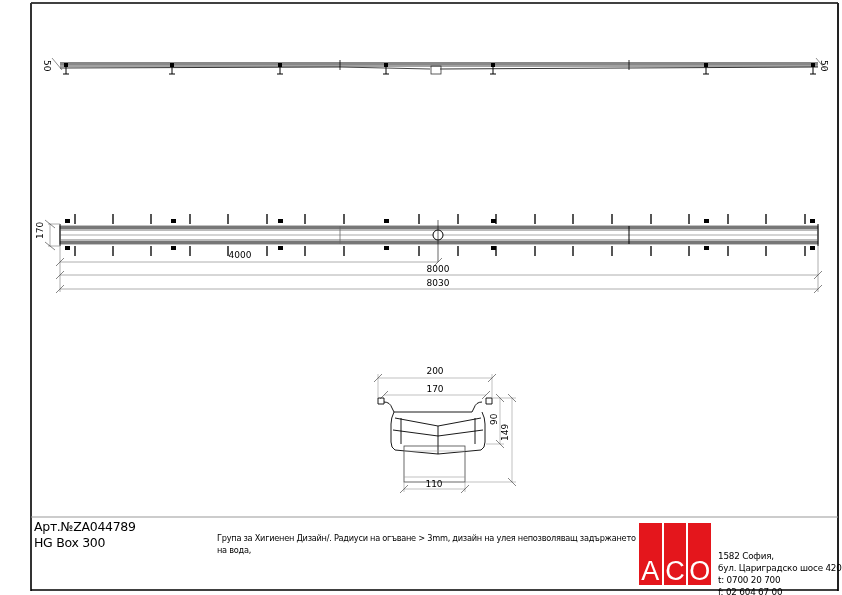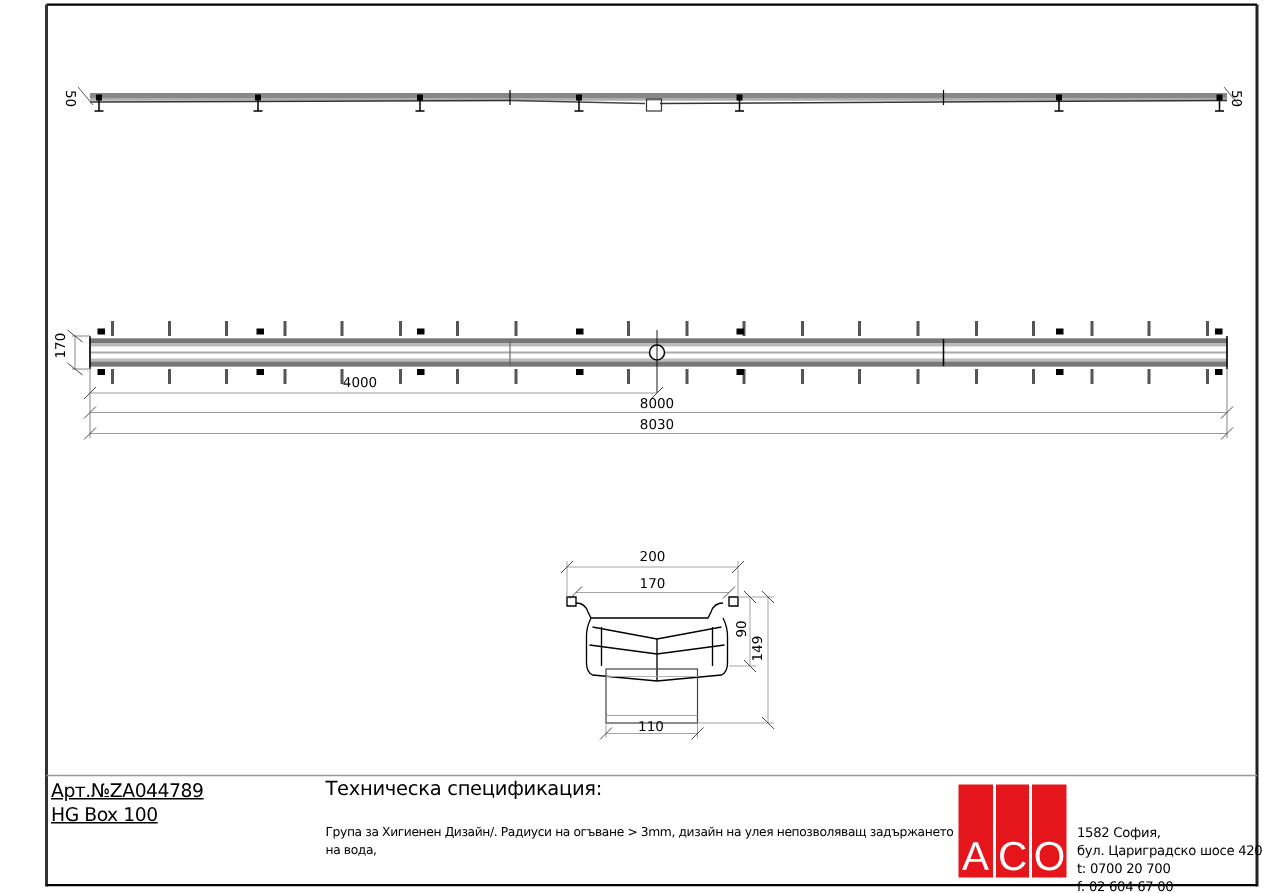--- a/index.html
+++ b/index.html
@@ -1,20 +1,20 @@
 <!DOCTYPE html>
 <html><head>
 <meta charset="utf-8">
 <style>
   html, body { margin:0; padding:0; background:#ffffff; }
   body { width:842px; height:595px; position:relative; overflow:hidden; font-family:"DejaVu Sans", sans-serif; }
   #drawing { position:absolute; left:0; top:0; }
   .tb { position:absolute; color:#000; }
   .tb-art { left:34px; top:519px; width:175px; font-size:12.5px; line-height:16px; letter-spacing:-0.3px; }
-  .tb-art div { white-space:nowrap;text-decoration:underline; }
+  .tb-art div { white-space:nowrap; }
   .tb-spec { left:217px; top:519px; width:420px; }
   .tb-spec-title { font-size:13px; line-height:16px; white-space:nowrap; letter-spacing:-0.2px; }
   .tb-spec-body { font-size:8.2px; line-height:12.5px; letter-spacing:-0.25px; white-space:pre-line; }
   .tb-logo { left:639px; top:523px; width:72px; height:62px; display:flex; gap:2px; }
   .tb-logo .cell { flex:1; background:#e4161c; position:relative; display:flex; align-items:flex-end; justify-content:center; }
   .tb-logo .cell span { color:#fff; font-family:"Liberation Sans", sans-serif; font-size:27px; line-height:26px; font-weight:normal; padding-bottom:1px; }
   .tb-contact { left:718px; top:521px; font-size:8.8px; line-height:12px; letter-spacing:-0.2px;margin-top:29px; }
   .tb-contact div { white-space:nowrap; }
   .dimtxt { font-family:"DejaVu Sans", sans-serif; font-size:9px; fill:#000; }
 </style>
@@ -210,25 +210,24 @@
     <text class="dimtxt" x="435" y="374" font-size="8.5" text-anchor="middle">200</text>
     <text class="dimtxt" x="435" y="392" font-size="8.5" text-anchor="middle">170</text>
     <text class="dimtxt" x="434" y="487" font-size="8.5" text-anchor="middle">110</text>
     <text class="dimtxt" x="490" y="424" font-size="8.5" transform="rotate(-90 494 421)">90</text>
     <text class="dimtxt" x="501" y="440" font-size="8.5" transform="rotate(-90 505 437)">149</text>
   </g>
 </svg>
 
 <div class="tb tb-art">
   <div>Арт.№ZA044789</div>
-  <div>HG Box 100</div>
+  <div>HG Box 300</div>
 </div>
 
 <div class="tb tb-spec">
-  <div class="tb-spec-title">Техническа спецификация:</div>
   <div class="tb-spec-body">
     <div>Група за Хигиенен Дизайн/. Радиуси на огъване &gt; 3mm, дизайн на улея непозволяващ задържането на вода,</div>
     
     
   </div>
 </div>
 
 <div class="tb tb-logo">
   <div class="cell">
       <span>A</span>

